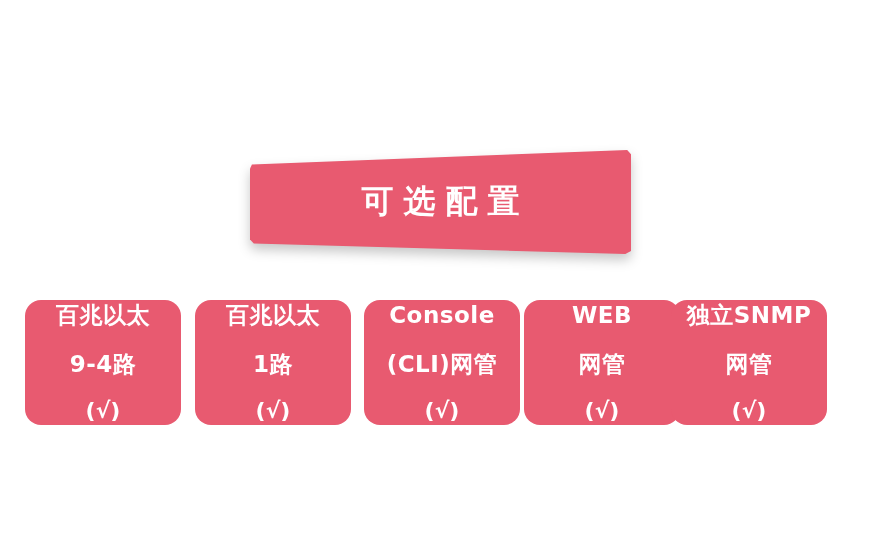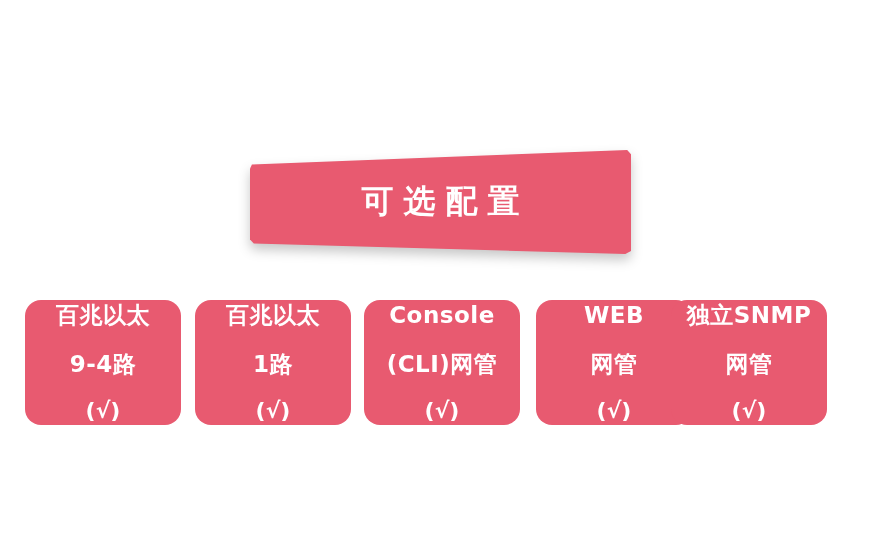--- a/index.html
+++ b/index.html
@@ -49,21 +49,21 @@
   <div class="line">1路</div>
   <div class="check">(√)</div>
 </div>
 
 <div class="card" style="left:364px;">
   <div class="line">Console</div>
   <div class="line">(CLI)网管</div>
   <div class="check">(√)</div>
 </div>
 
-<div class="card" style="left:536px;">
+<div class="card" style="left:524px;">
   <div class="line">WEB</div>
   <div class="line">网管</div>
   <div class="check">(√)</div>
 </div>
 
 <div class="card" style="left:671px;gap:16px;">
   <div class="line">独立SNMP</div>
   <div class="line">网管</div>
   <div class="check">(√)</div>
 </div>

